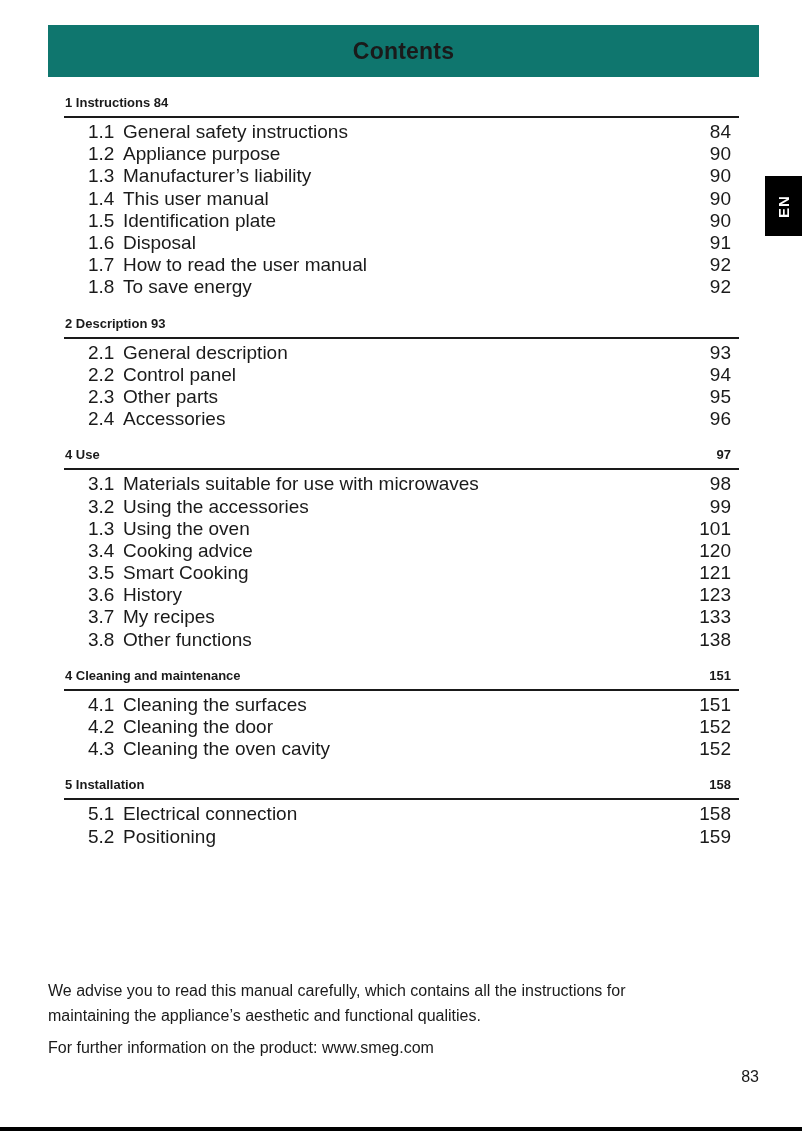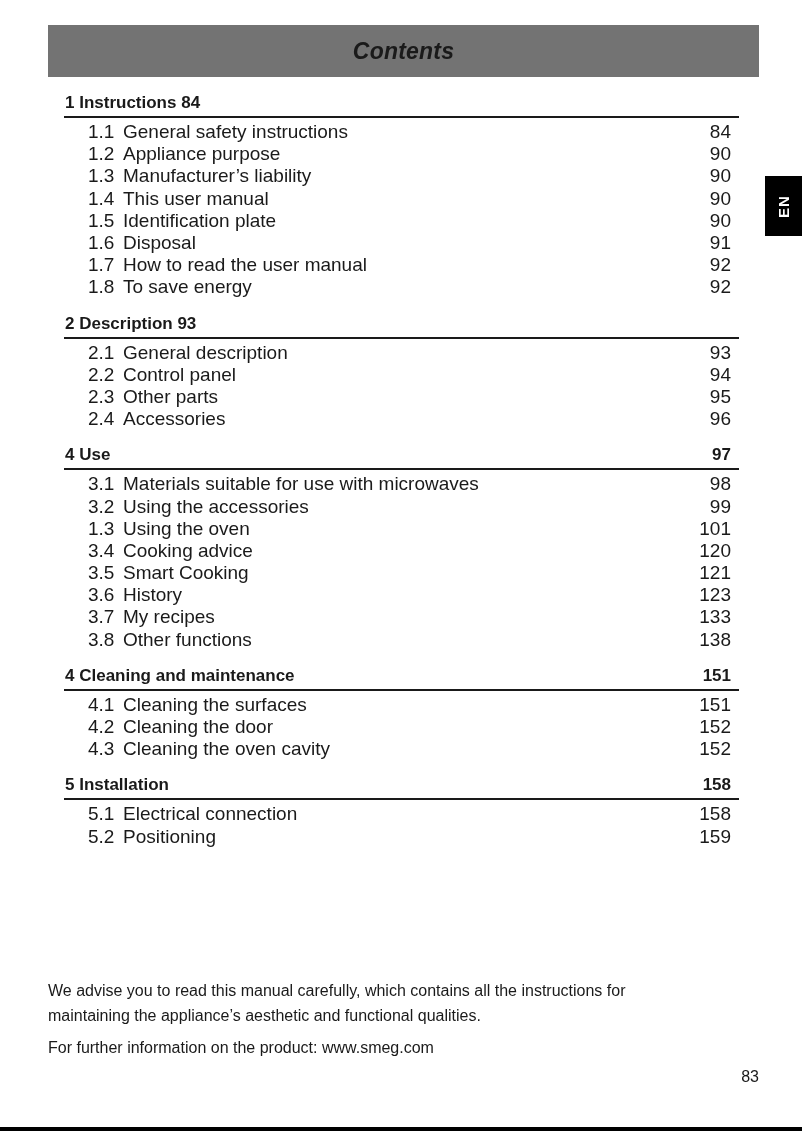--- a/index.html
+++ b/index.html
@@ -63,21 +63,21 @@
     width: 675px;
   }
   .toc-section { margin-top: 14px; }
   .toc-section:first-child { margin-top: 0; }
 
   .toc-heading {
     display: flex;
     justify-content: space-between;
     align-items: baseline;
     font-weight: bold;
-    font-size: 17px;
+    font-size: 13px;
     line-height: 22px;
     padding: 0 8px 2px 1px;
     border-bottom: 2px solid #1a1a1a;
   }
   .toc-items { margin-top: 3px; }
   .toc-item {
     display: flex;
     align-items: center;
     height: 22.2px;
     font-size: 19px;
@@ -123,21 +123,21 @@
     left: 0;
     bottom: 5px;
     width: 802px;
     height: 4px;
     background: #000000;
   }
 </style>
 </head>
 <body>
 
-<div class="header-bar" style="background: #737373; font-style: italic;">
+<div class="header-bar" style="background: #0f766e;">
   <span class="title">Contents</span>
 </div>
 
 <div class="lang-tab" style="background: rgb(0, 0, 0);">
   <span class="lang-label" style="color: rgb(255, 255, 255);">EN</span>
 </div>
 
 <div class="toc">
     <div class="toc-section">
       <div class="toc-heading">

